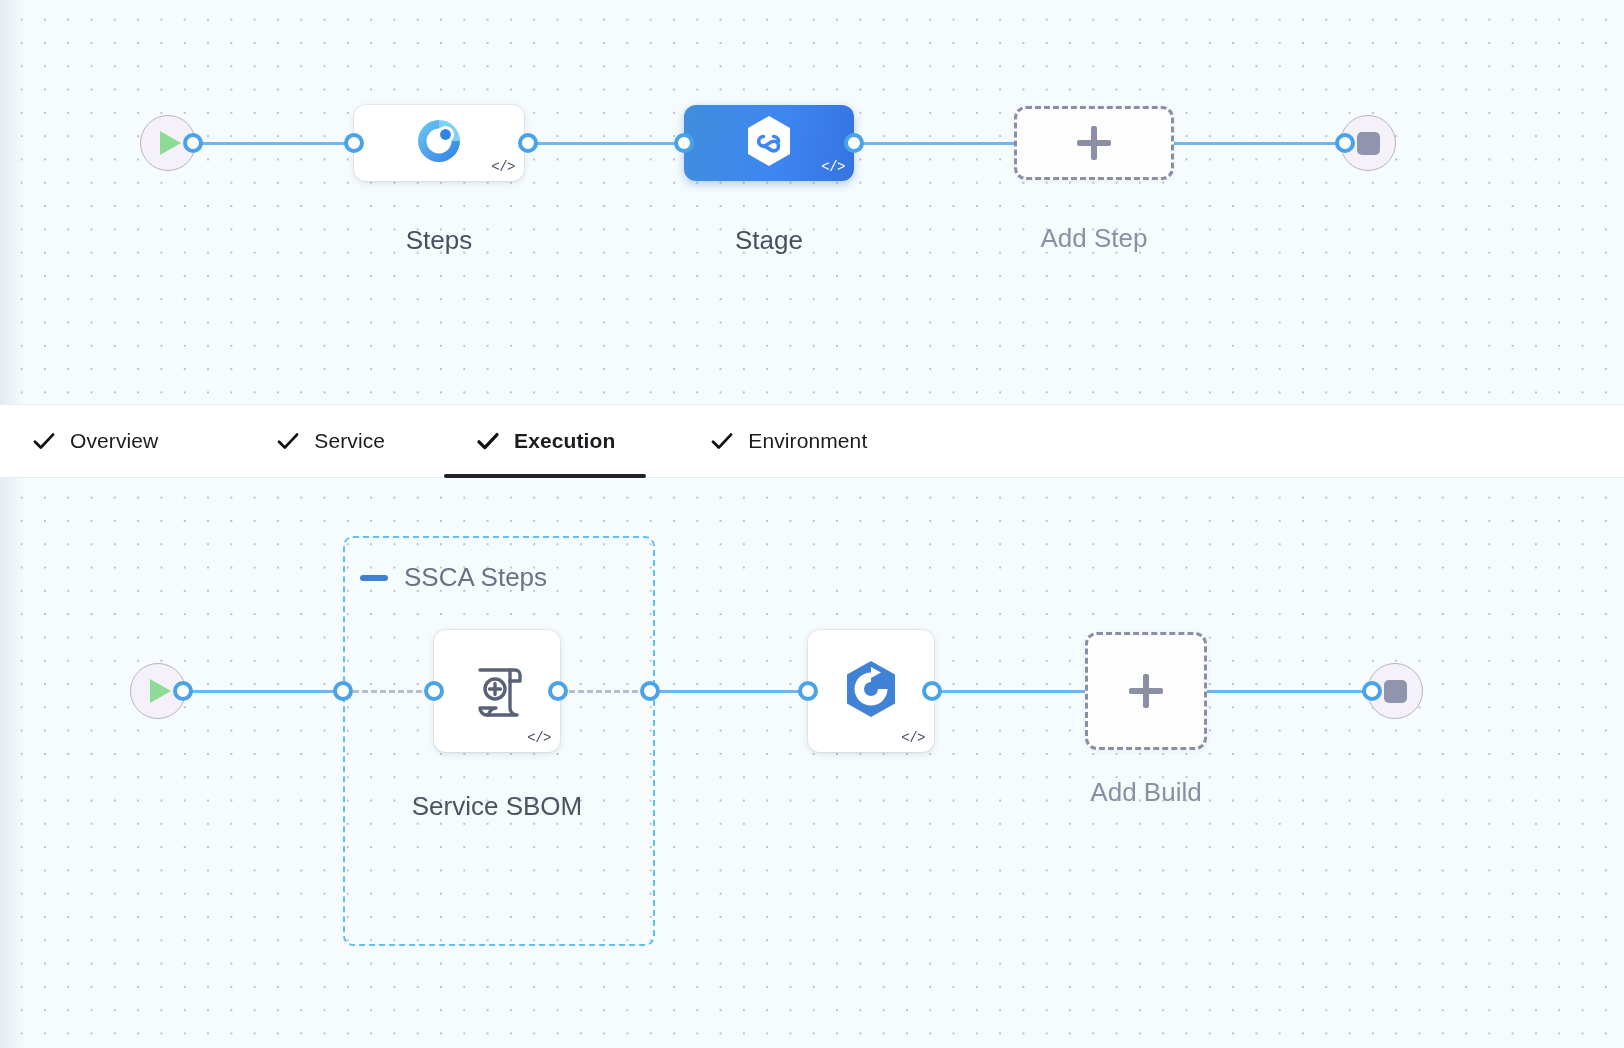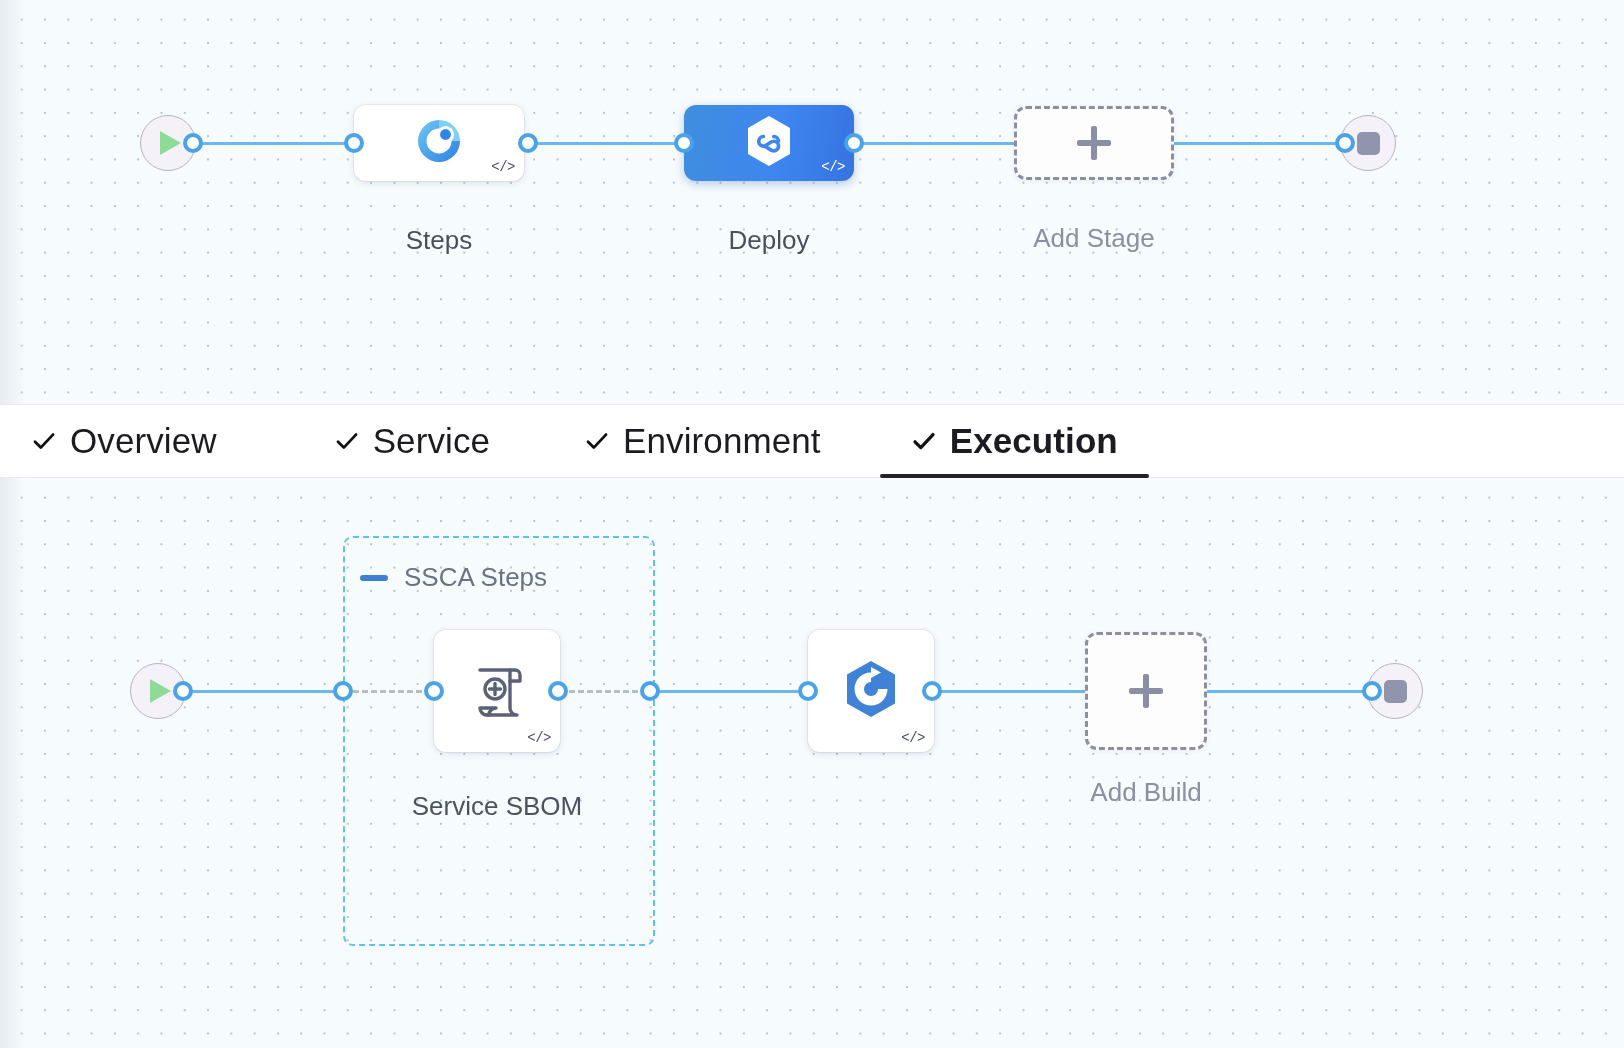--- a/index.html
+++ b/index.html
@@ -38,21 +38,21 @@
     border-top: 1px solid #e7ecf0;
     border-bottom: 1px solid #e7ecf0;
     display: flex; align-items: center;
   }
   .tab {
     position: relative;
     display: flex; align-items: center; gap: 13px;
     height: 74px; padding: 0 0 0 0;
     cursor: pointer;
     color: #1c1c20;
-    font-size: 35px;
+    font-size: 21px;
     letter-spacing: .1px;
   }
   .tab .chk { width: 26px; height: 26px; display: block; flex: none; }
   .tab .chk svg { display: block; }
   .tab.active .lbl { font-weight: 700; }
   .tab .underline {
     position: absolute; left: -31px; right: -31px; bottom: 0; height: 4px;
     background: #22222a; border-radius: 2px; display: none;
   }
   .tab.active .underline { display: block; }
@@ -200,26 +200,26 @@
           <g fill="none" stroke="#3e86f0" stroke-width="3.6" stroke-linecap="round">
             <path d="M20.5 22.5a4.8 4.8 0 0 0 0 9.6c4.2 0 6-4.8 10.2-4.8a4.8 4.8 0 0 1 0 9.6c-4.2 0-6-4.8-10.2-4.8"></path>
             <path d="M30.7 22.5a4.8 4.8 0 0 1 4.8 4.8"></path>
           </g>
         </svg>
       </span>
       <span class="codetag">&lt;/&gt;</span>
     </div>
     <div class="port" style="left:674px;top:133px;"></div>
     <div class="port" style="left:844px;top:133px;"></div>
-    <div class="node-label" style="left:684px;top:224px;width:170px;">Deploy</div>
+    <div class="node-label" style="left:684px;top:224px;width:170px;">Stage</div>
 
     <div class="node dashed-add" style="left:1014px;top:106px;width:160px;height:74px;">
       <div class="plus"></div>
     </div>
-    <div class="node-label muted" style="left:1014px;top:222px;width:160px;">Add Stage</div>
+    <div class="node-label muted" style="left:1014px;top:222px;width:160px;">Add Step</div>
 
     <div class="port" style="left:1335px;top:133px;"></div>
     <div class="terminal" style="left:1340px;top:115px;">
       <div class="stop-sq"></div>
     </div>
   </div>
 
   <div class="tabbar">
 
     <div class="tab" style="margin-left:31px;">
@@ -235,38 +235,38 @@
     <div class="tab" style="margin-left:117px;">
       <span class="chk">
         <svg width="26" height="26" viewBox="0 0 26 26">
             <path d="M4 13.8 9.8 19.6 22 6.6" fill="none" stroke="#111115" stroke-width="2.8" stroke-linecap="round" stroke-linejoin="round"></path>
           </svg>
       </span>
       <span class="lbl">Service</span>
 
     </div>
 
+    <div class="tab active" style="margin-left:90px;">
+      <span class="chk">
+        <svg width="26" height="26" viewBox="0 0 26 26">
+            <path d="M4 13.8 9.8 19.6 22 6.6" fill="none" stroke="#111115" stroke-width="3.3" stroke-linecap="round" stroke-linejoin="round"></path>
+          </svg>
+      </span>
+      <span class="lbl">Execution</span>
+      <span class="underline"></span>
+    </div>
+
     <div class="tab" style="margin-left:94px;">
       <span class="chk">
         <svg width="26" height="26" viewBox="0 0 26 26">
             <path d="M4 13.8 9.8 19.6 22 6.6" fill="none" stroke="#111115" stroke-width="2.8" stroke-linecap="round" stroke-linejoin="round"></path>
           </svg>
       </span>
       <span class="lbl">Environment</span>
 
-    </div>
-
-    <div class="tab active" style="margin-left:90px;">
-      <span class="chk">
-        <svg width="26" height="26" viewBox="0 0 26 26">
-            <path d="M4 13.8 9.8 19.6 22 6.6" fill="none" stroke="#111115" stroke-width="3.3" stroke-linecap="round" stroke-linejoin="round"></path>
-          </svg>
-      </span>
-      <span class="lbl">Execution</span>
-      <span class="underline"></span>
     </div>
 
   </div>
 
   <div class="canvas step-canvas">
 
     <div class="group-box" style="left:343px;top:58px;width:312px;height:410px;"></div>
     <div class="group-head" style="left:360px;top:84px;justify-content:center;">
       <span class="group-collapse"></span>
       <span class="group-title">SSCA Steps</span>

